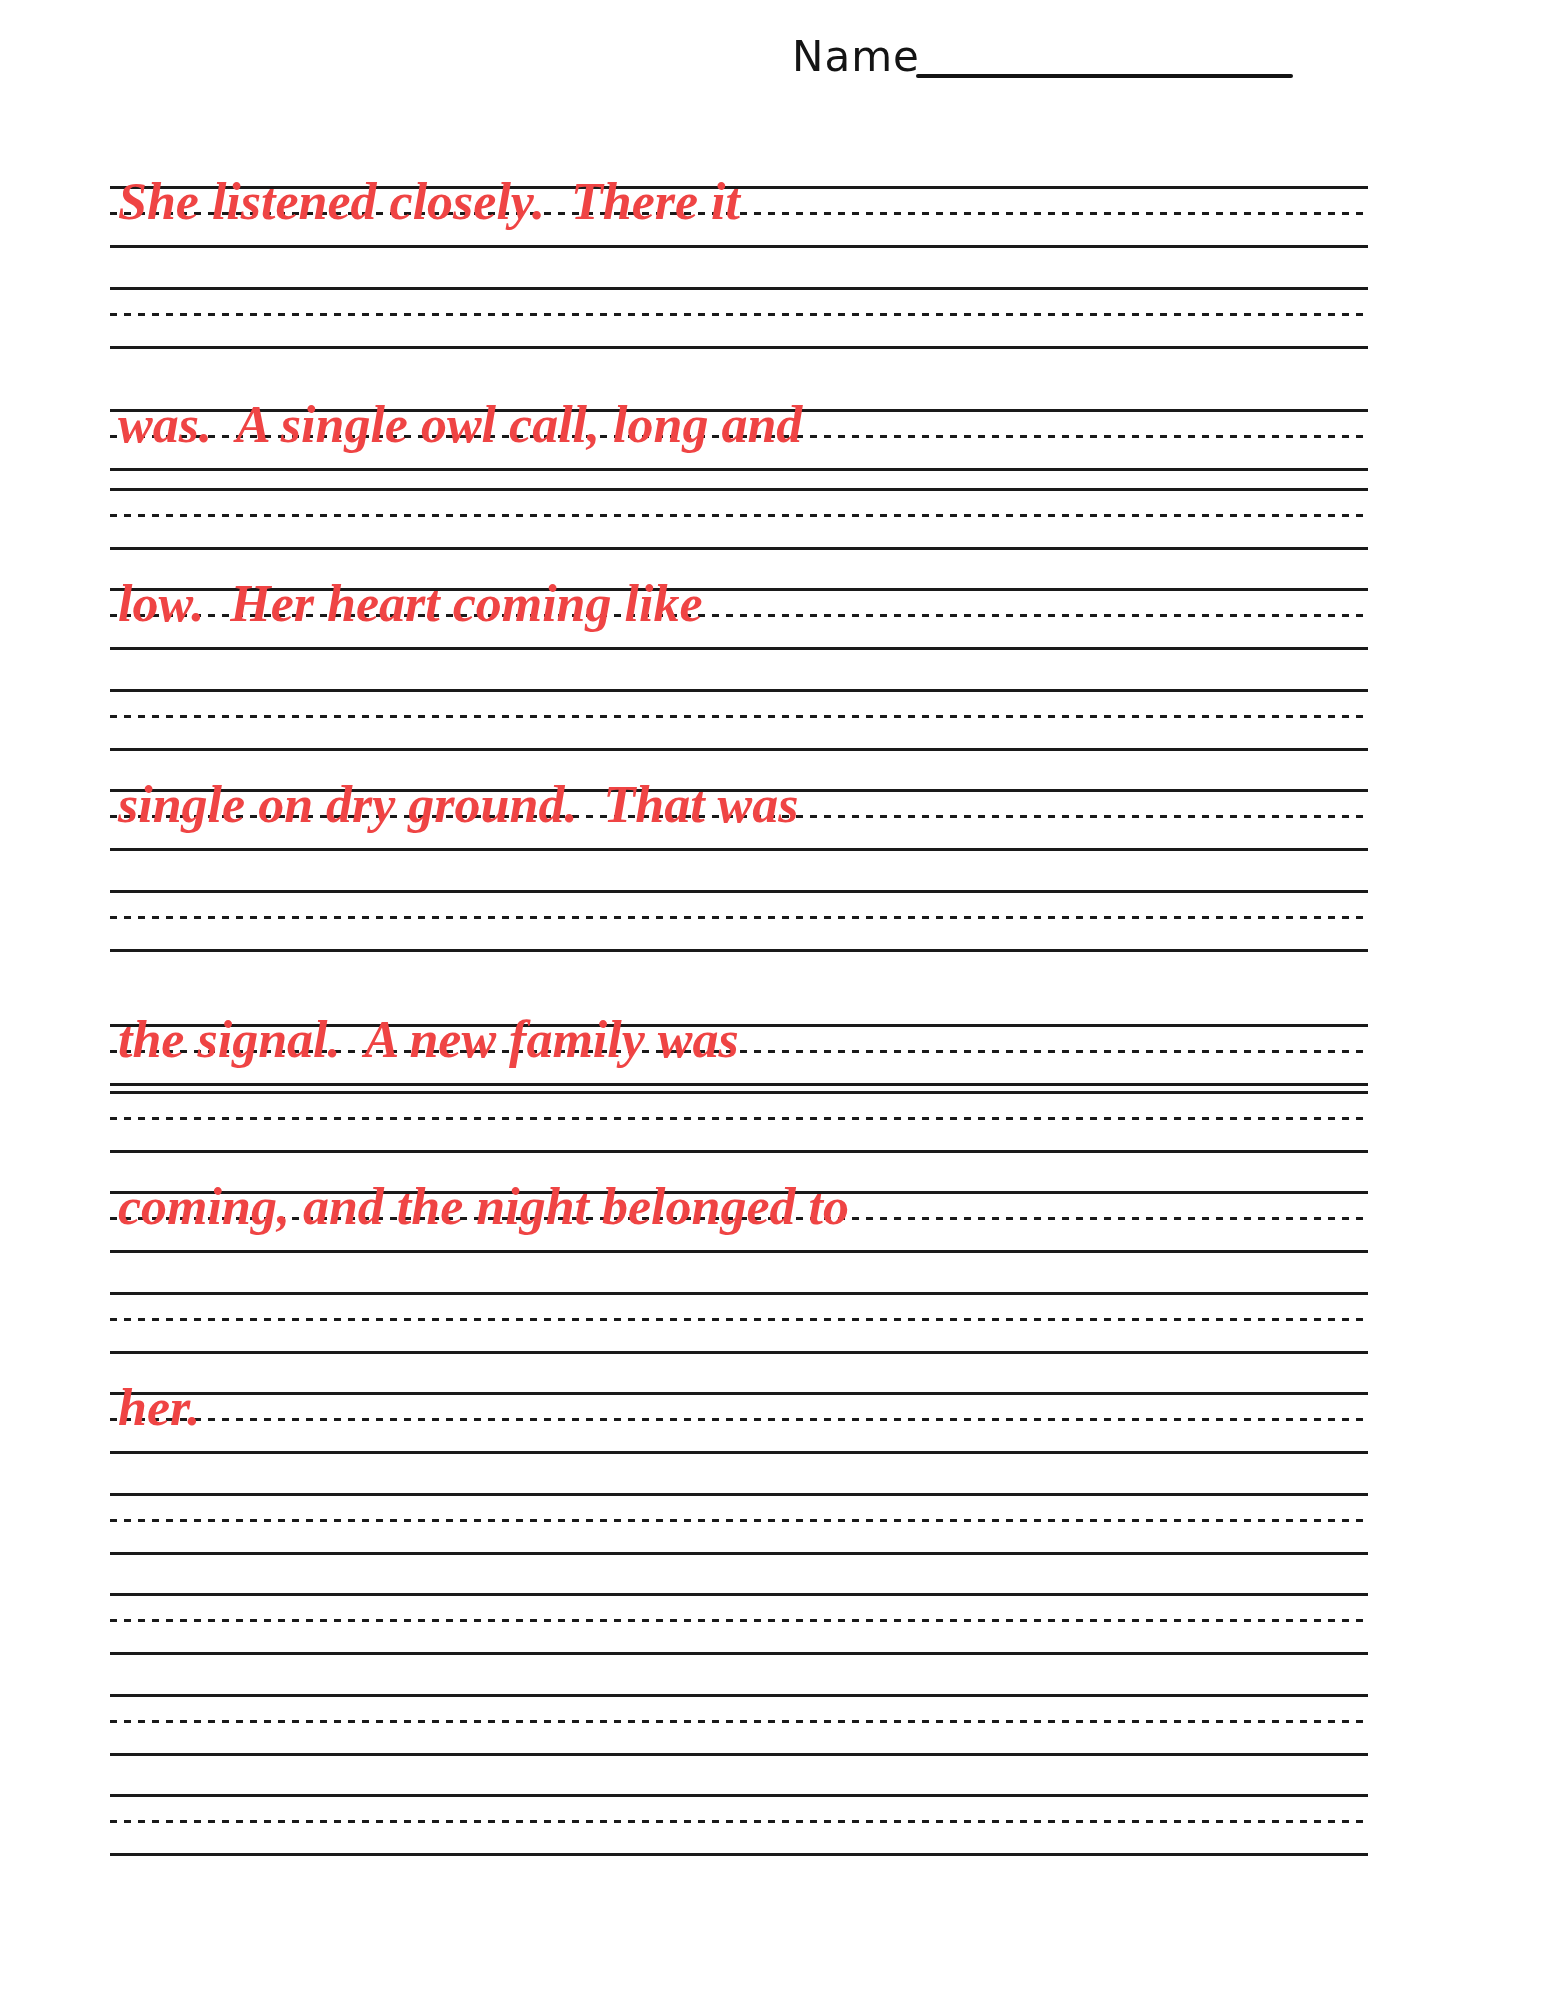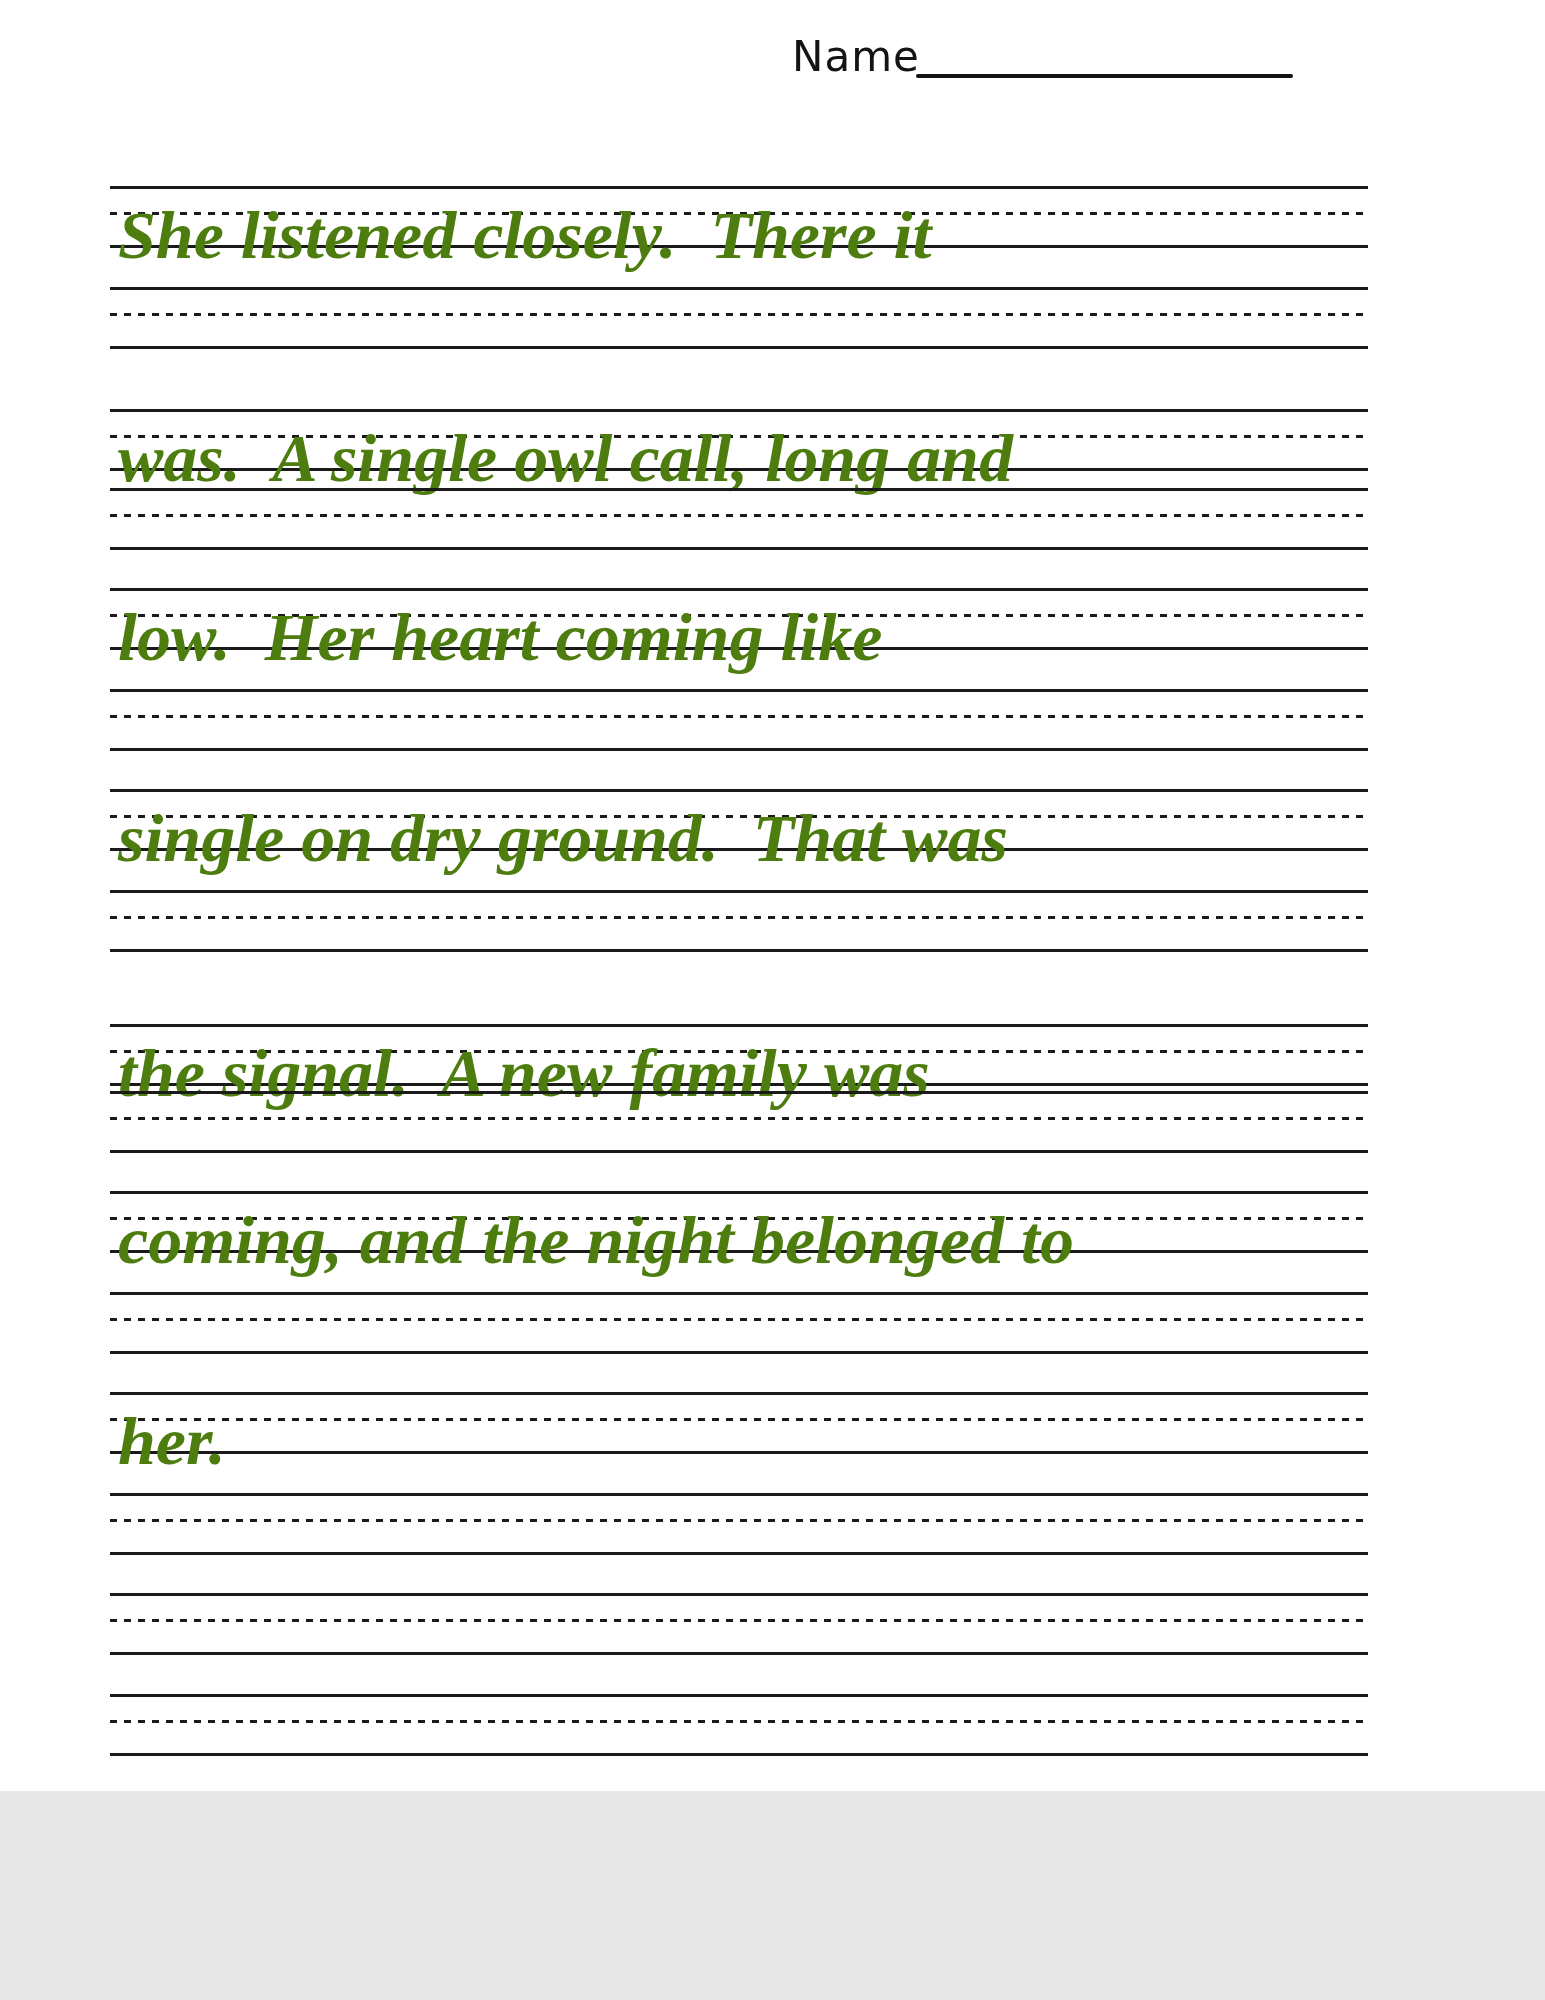--- a/index.html
+++ b/index.html
@@ -1,18 +1,18 @@
 <!DOCTYPE html>
 <html><head>
 <meta charset="utf-8">
 <style>
   html,body { margin:0; padding:0; background:#e8e8e8; }
   .page {
     position:relative;
-    width:1545px; height:1791px;
+    width:1545px; height:2000px;
     background:#ffffff;
     overflow:hidden;
     font-family:"Liberation Serif", serif;
     text-align:right;
   }
   
   .name-label {
     position:absolute;
     left:792px; top:36px;
     font-family:"DejaVu Sans","Liberation Sans",sans-serif;
@@ -41,26 +41,25 @@
     top:26px; height:3px;
     background:repeating-linear-gradient(to right,#1a1a1a 0 7px,transparent 7px 14px);
   }
   .gl.bot { top:59px; height:3px; background:#1a1a1a; }
   .script {
     position:absolute;
     left:8px; top:-10px;
     font-family:"Liberation Serif", serif;
     font-style:italic;
     font-weight:bold;
-    font-size:68px;
+    font-size:52px;
     line-height:1;
-    color:#4d7c0f;
+    color:#ef4444;
     white-space:pre;
     letter-spacing:0px;
-    margin-top:25px;
   }
 </style>
 </head>
 <body>
 
 <div class="page">
   <span class="name-label">Name</span>
   <div class="name-rule"></div>
   <div id="rows">
       <div class="row" style="top: 186px;">

